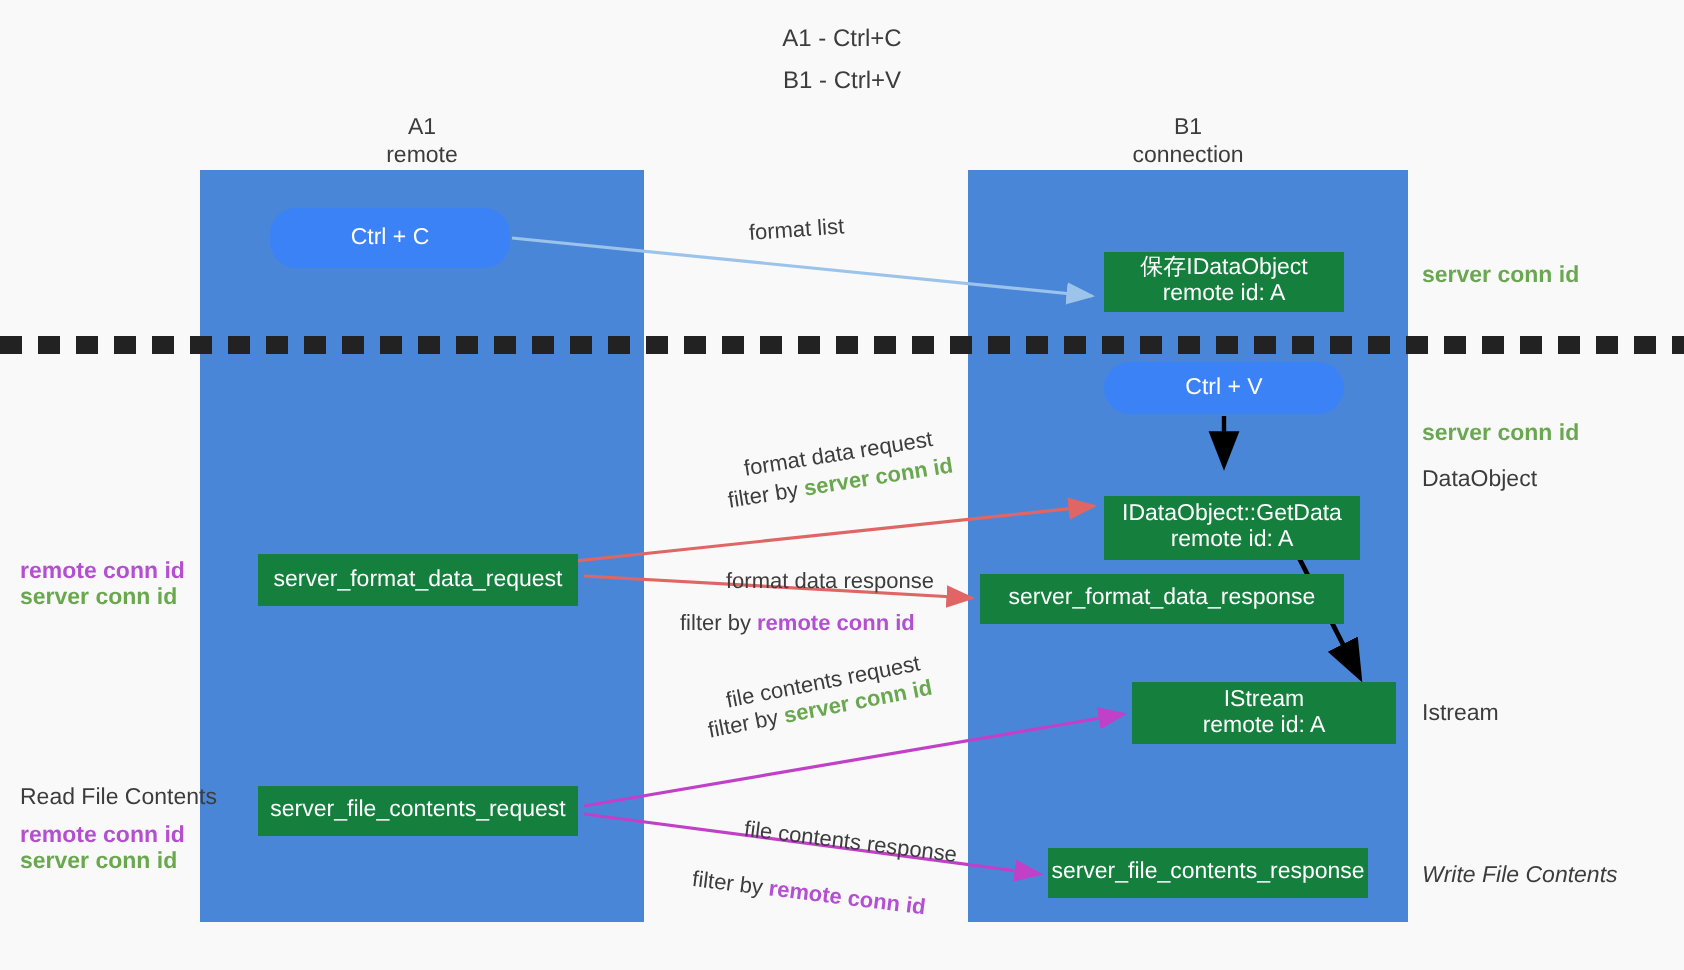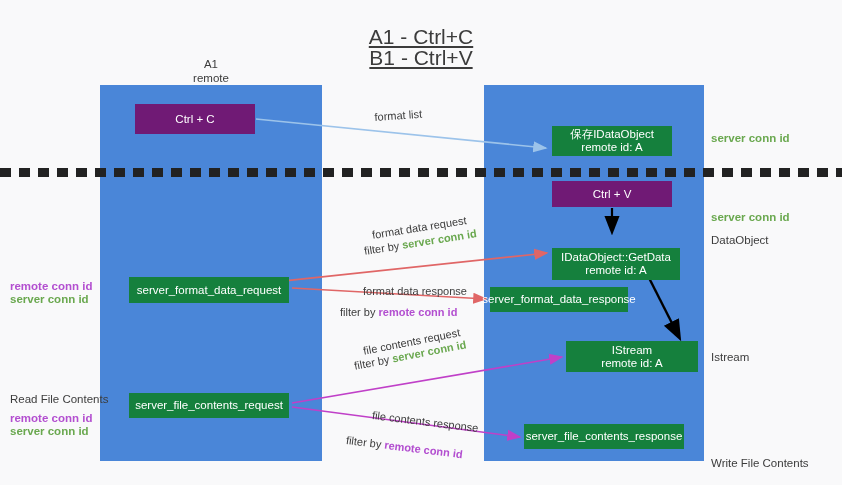--- a/index.html
+++ b/index.html
@@ -8,22 +8,22 @@
     background:#f9f9fa;
     font-family:"Liberation Sans", sans-serif;
     color:#333;
     position:relative;
     overflow:hidden;
   }
   .stage{position:absolute;left:0;top:0;width:842px;height:485px;}
   svg.wires{position:absolute;left:0;top:0;width:842px;height:485px;pointer-events:none;}
 
   .title{
-    position:absolute;left:0;top:26px;width:842px;
-    text-align:center;font-size:21px;line-height:21px;color:#3c3c3c;text-decoration:underline;
+    position:absolute;left:0;top:9px;width:842px;
+    text-align:center;font-size:12px;line-height:21px;color:#3c3c3c;
   }
 
   .col{
     position:absolute;background:#4a86d8;
   }
   #col-a1{left:100px;top:85px;width:222px;height:376px;}
   #col-b1{left:484px;top:85px;width:220px;height:376px;}
 
   .col-head{
     position:absolute;text-align:center;font-size:11.5px;line-height:14px;color:#3c3c3c;
@@ -34,45 +34,45 @@
   .divider{
     position:absolute;left:0;top:168px;width:842px;height:9px;
     background:repeating-linear-gradient(to right,#222 0px,#222 11px,transparent 11px,transparent 19px);
   }
 
   .box{
     position:absolute;display:flex;align-items:center;justify-content:center;
     flex-direction:column;color:#fff;font-size:11.5px;line-height:13px;text-align:center;
     box-sizing:border-box;
   }
-  .box.green{background:#701a75;}
+  .box.green{background:#3b82f6;border-radius:13px;}
   .box.orange{background:#15803d;}
   .box span{display:block;}
 
   #box-ctrl-c{left:135px;top:104px;width:120px;height:30px;}
   #box-dataobject-a{left:552px;top:126px;width:120px;height:30px;}
   #box-ctrl-v{left:552px;top:181px;width:120px;height:26px;}
   #box-getdata{left:552px;top:248px;width:128px;height:32px;text-align:center;}
   #box-fmt-req{left:129px;top:277px;width:160px;height:26px;}
-  #box-fmt-resp{left:490px;top:287px;width:138px;height:25px;}
+  #box-fmt-resp{left:490px;top:287px;width:182px;height:25px;}
   #box-istream{left:566px;top:341px;width:132px;height:31px;}
   #box-file-req{left:129px;top:393px;width:160px;height:25px;}
   #box-file-resp{left:524px;top:424px;width:160px;height:25px;}
 
   .sidelabel{
     position:absolute;font-size:11.5px;line-height:14px;color:#3c3c3c;white-space:nowrap;
   }
   .sidelabel.green{color:#6aa84f;font-weight:bold;}
   .sidelabel.purple{color:#b34fd0;font-weight:bold;}
 
   #lbl-srv-1{left:711px;top:131px;}
   #lbl-srv-2{left:711px;top:210px;}
   #lbl-dataobject{left:711px;top:233px;}
   #lbl-istream{left:711px;top:350px;}
-  #lbl-write-file{left:711px;top:456px;}
+  #lbl-write-file{left:711px;top:431px;font-style:italic;}
 
   #lbl-left-remote{left:10px;top:279px;}
   #lbl-left-server{left:10px;top:292px;}
   #lbl-read-file{left:10px;top:392px;}
   #lbl-left-remote2{left:10px;top:411px;}
   #lbl-left-server2{left:10px;top:424px;}
 
   .wirelabel{
     position:absolute;font-size:11px;line-height:14px;color:#3c3c3c;white-space:nowrap;
   }
@@ -99,20 +99,24 @@
 
   <div class="title">
     <div>A1 - Ctrl+C</div>
     <div>B1 - Ctrl+V</div>
   </div>
 
   <div class="col-head" id="head-a1">
     <div>A1</div>
     <div>remote</div>
   </div>
+  <div class="col-head" id="head-b1">
+    <div>B1</div>
+    <div>connection</div>
+  </div>
 
   <div class="col" id="col-a1"></div>
   <div class="col" id="col-b1"></div>
 
   <svg class="wires" viewBox="0 0 842 485">
     <defs>
       <marker id="ar-blue" markerWidth="9" markerHeight="9" refX="8" refY="4.5" orient="auto">
         <path d="M0,1 L9,4.5 L0,8 z" fill="#9cc3ea"></path>
       </marker>
       <marker id="ar-red" markerWidth="9" markerHeight="9" refX="8" refY="4.5" orient="auto">

